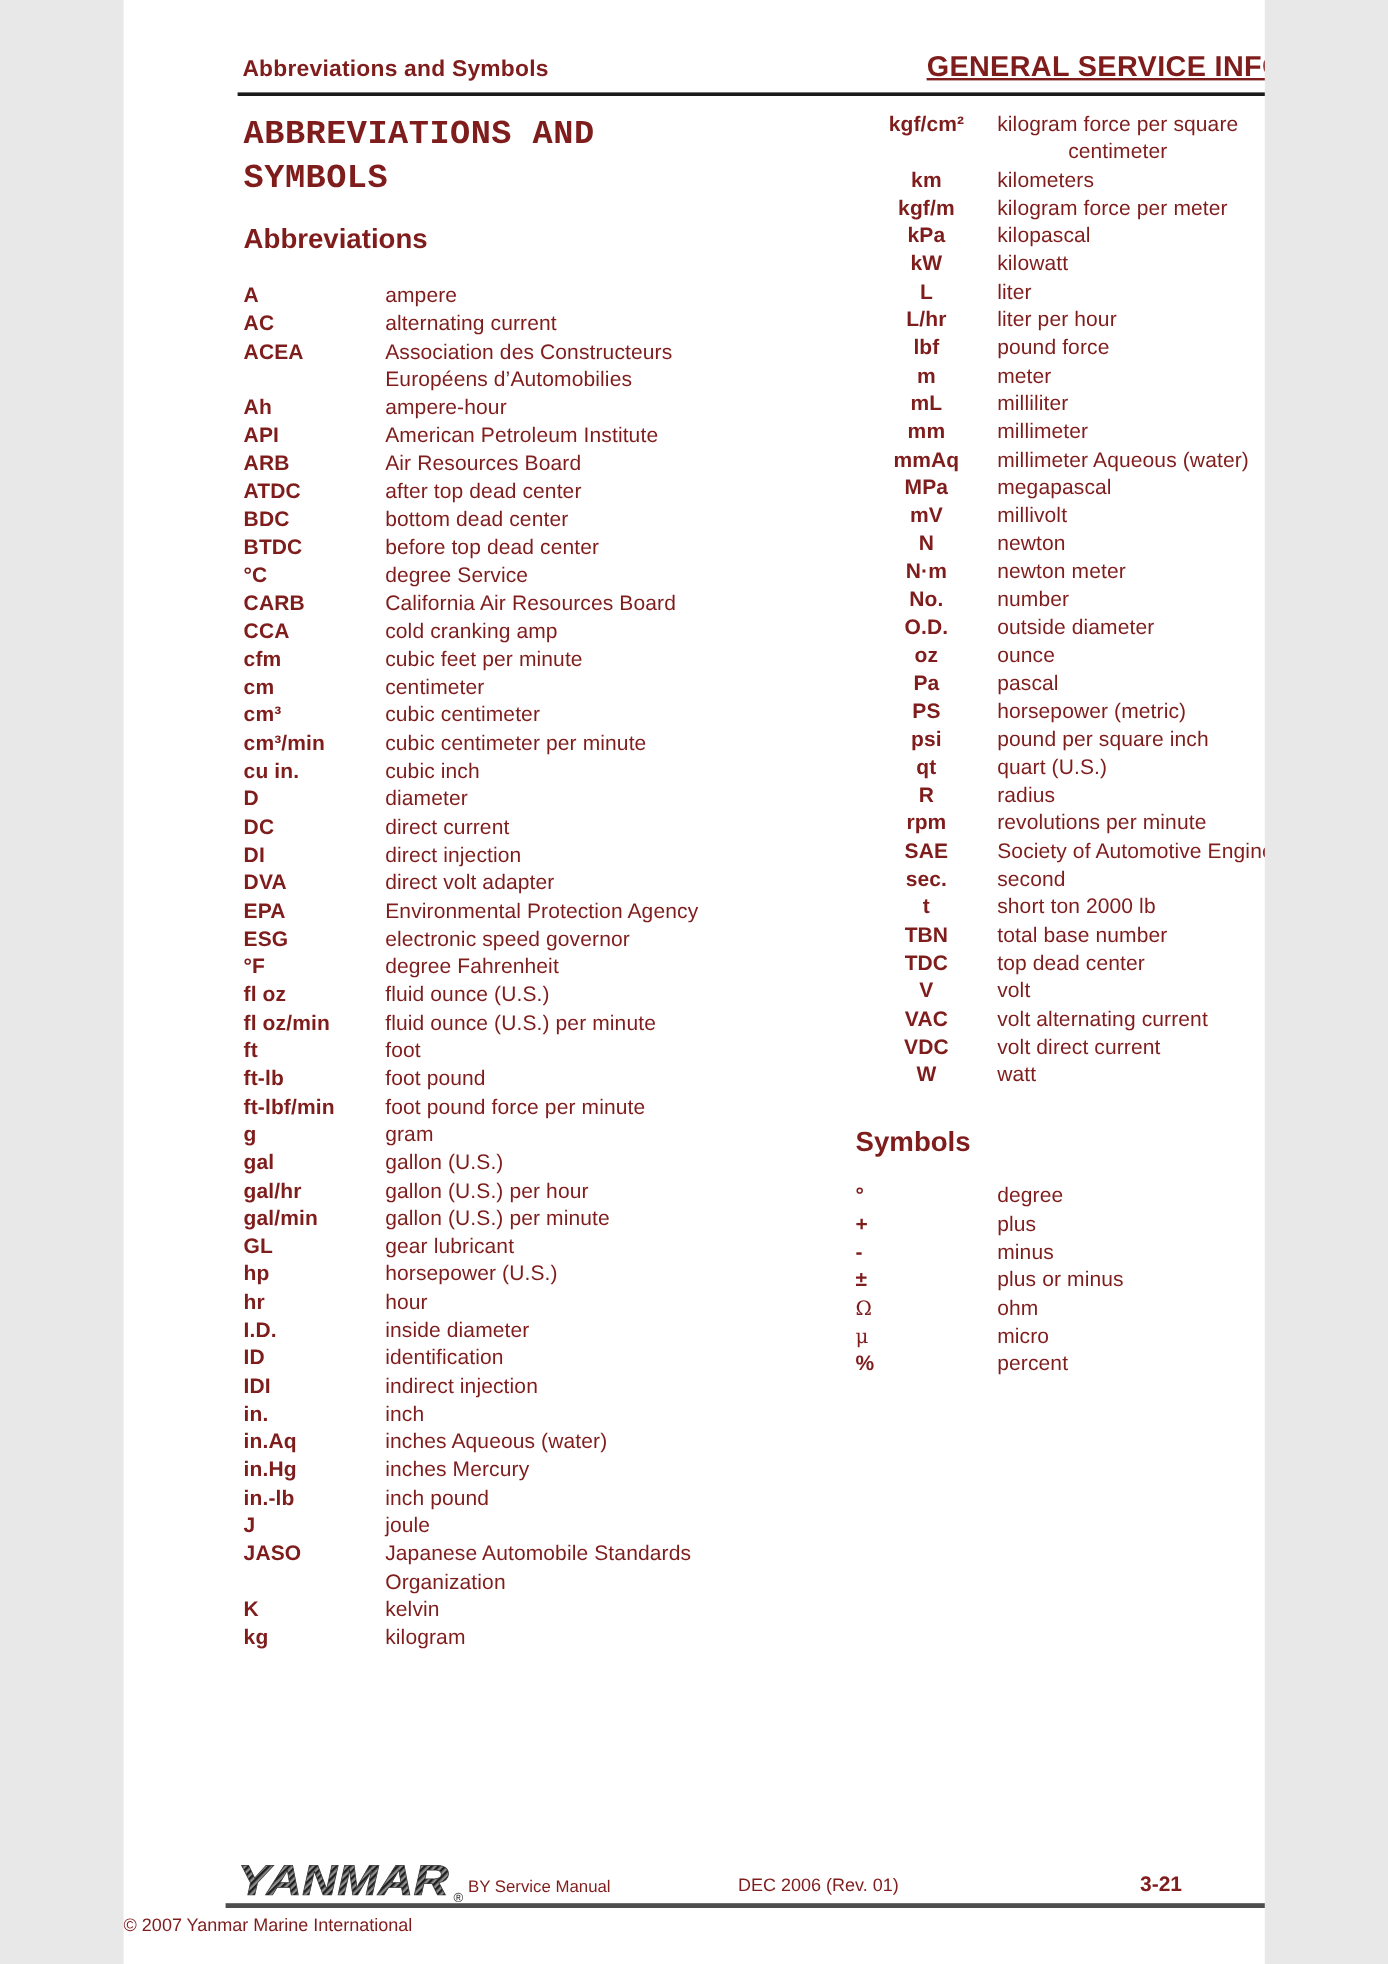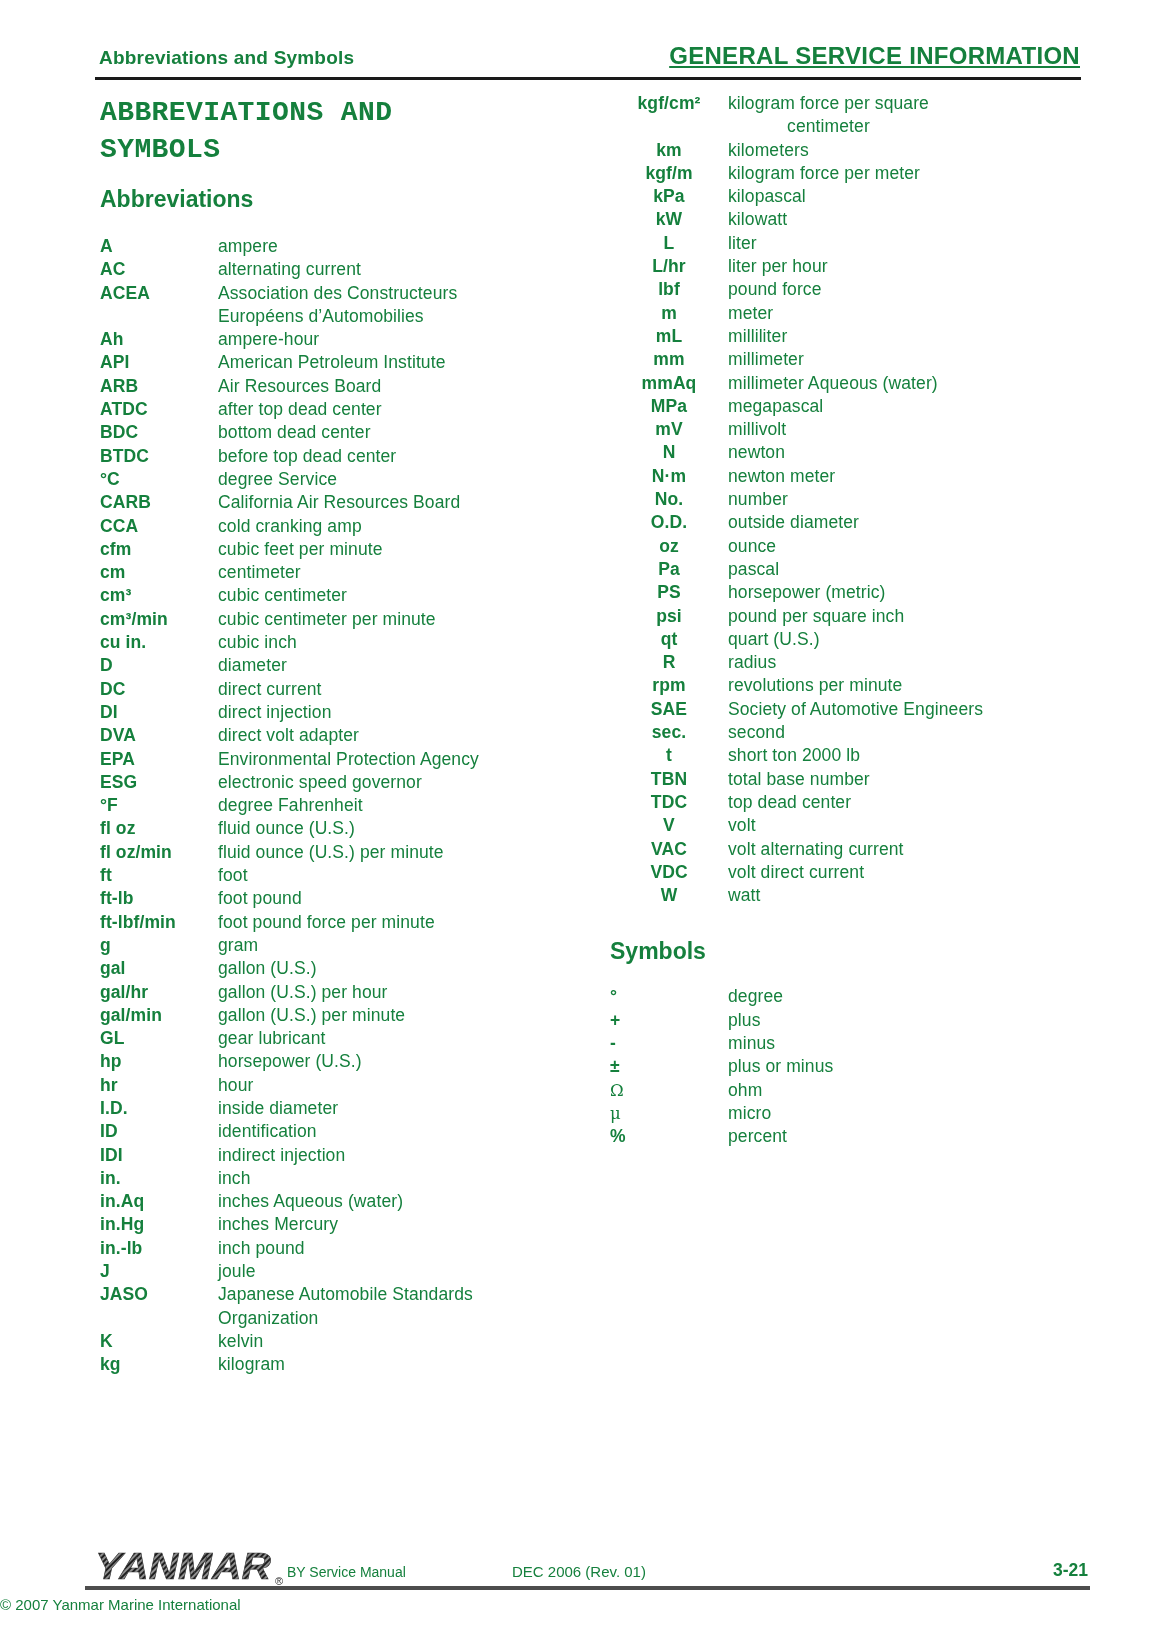--- a/index.html
+++ b/index.html
@@ -1,22 +1,22 @@
 <!DOCTYPE html>
 <html><head>
 <meta charset="utf-8">
 <style>
   html,body { margin:0; padding:0; background:#e8e8e8; }
   .page {
     position:relative;
-    width:1157px; height:1637px;
+    width:951px; height:1637px;
     margin:0 auto;
     background:#ffffff;
     font-family:"Liberation Sans", sans-serif;
-    color:#15803d;
+    color:#7f1d1d;
     overflow:hidden;
   }
 
   
   .header-row {
     position:absolute; left:99px; top:42px; width:981px;
     display:flex; justify-content:space-between; align-items:baseline;
   }
   .header-left  { font-weight:bold; font-size:19px; letter-spacing:0.2px; }
   .header-right { font-weight:bold; font-size:24px; letter-spacing:0.3px;text-decoration:underline; }

